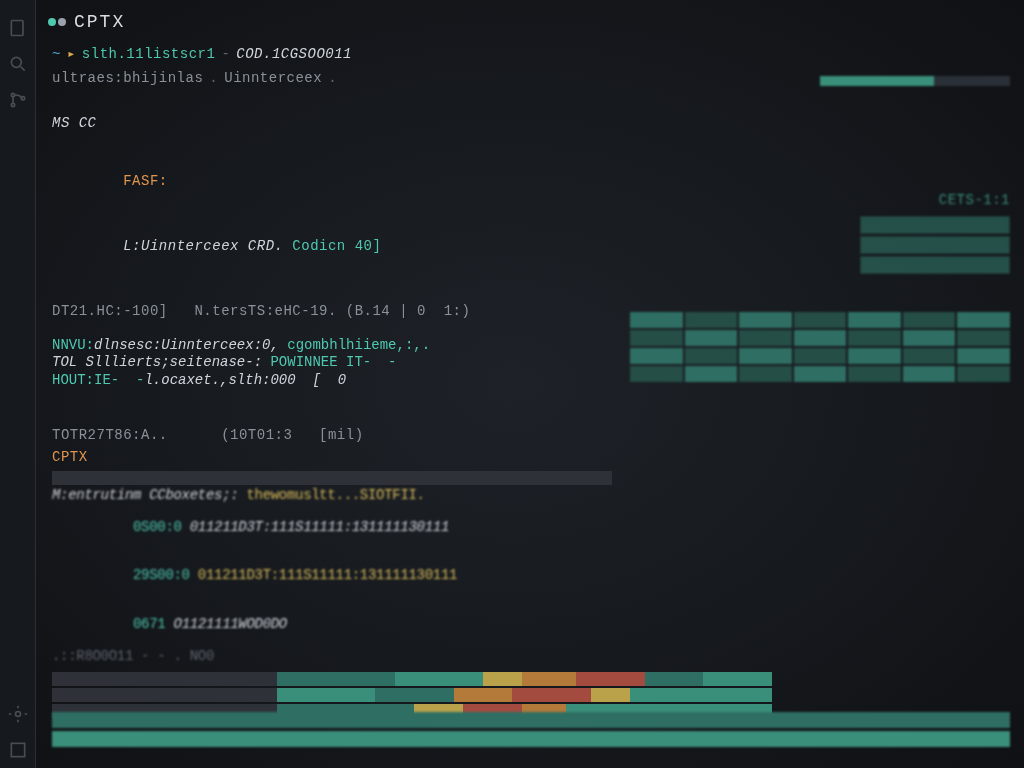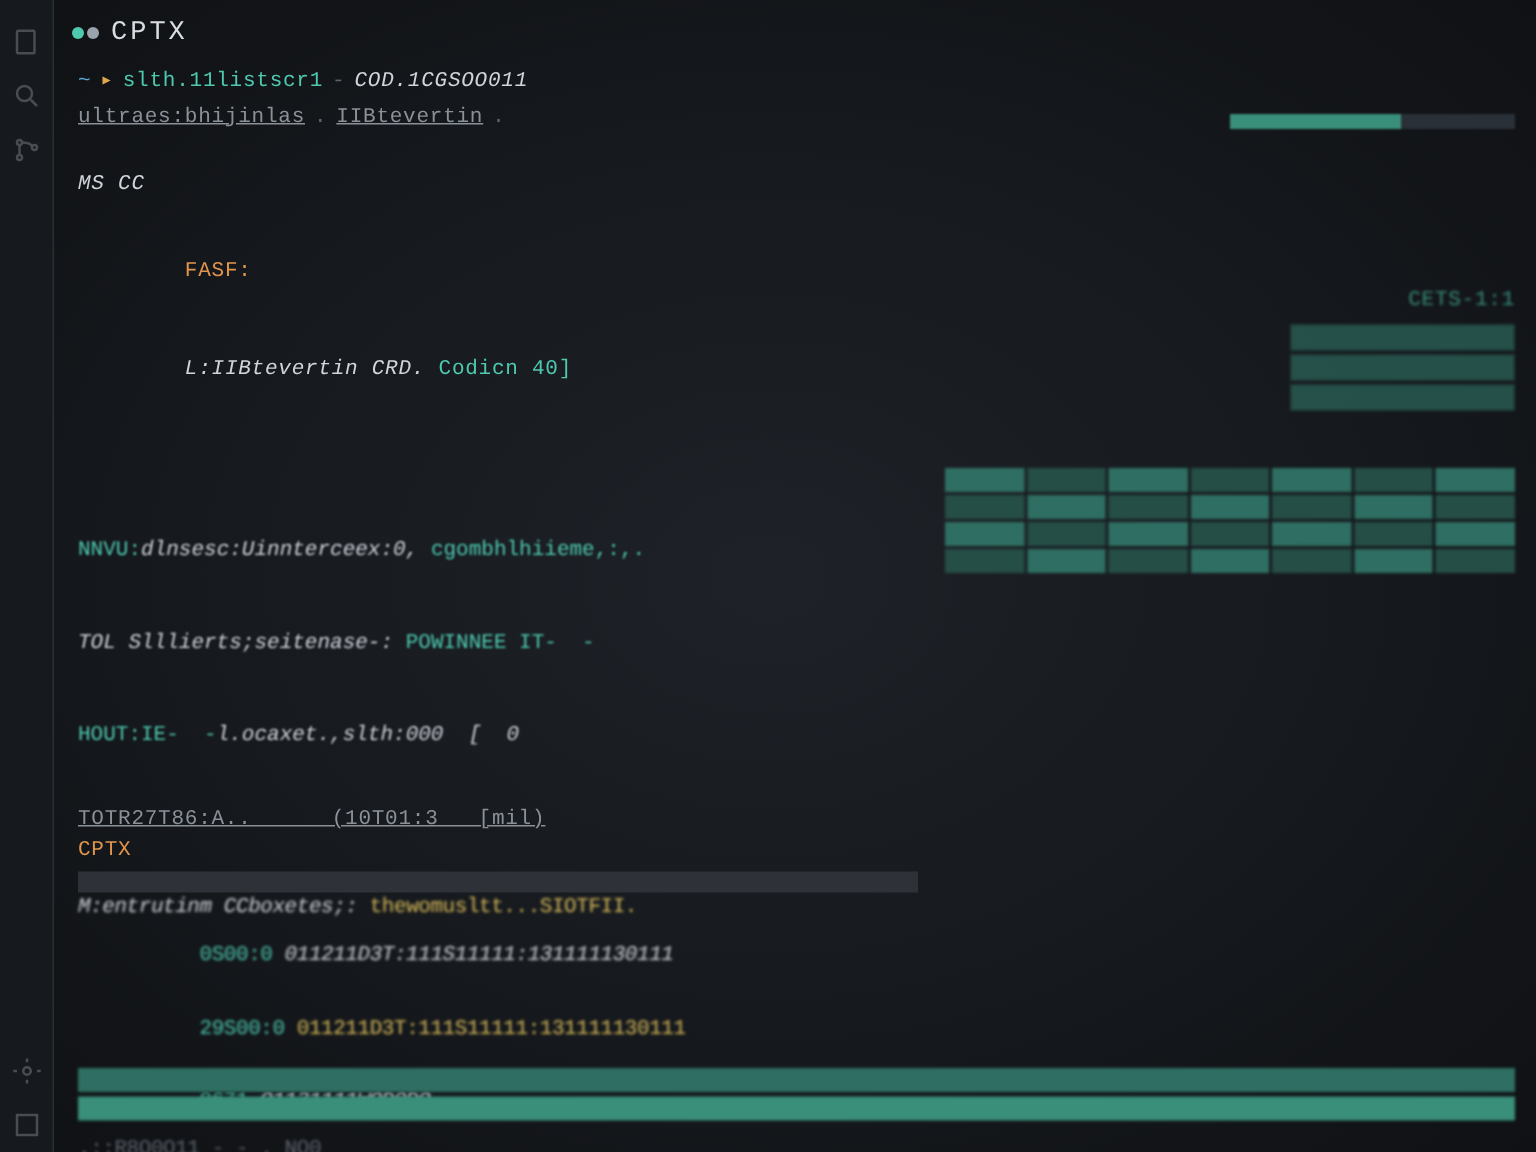--- a/index.html
+++ b/index.html
@@ -63,29 +63,29 @@
   .line {
     white-space: pre;
     letter-spacing: 0.5px;
     line-height: 1.55;
     filter: blur(0.4px);
   }
   .prompt-row { display: flex; align-items: center; gap: 6px; margin-bottom: 2px; }
   .bullet { color: #5aa8d6; }
   .tri { color: #e0a84c; }
   .teal { color: #4ec9b0; }
-  .gray { color: #8a9199; text-decoration: underline; }
+  .gray { color: #8a9199; }
   .dim { color: #5d646d; }
   .white { color: #d0d5dc; font-style: italic; }
   .cyan { color: #66d9ef; }
   .orange { color: #e0954c; }
   .yellow { color: #d7ba5a; }
   .spacer { height: 14px; }
   .spacer-lg { height: 22px; }
-  .dense-block .line { line-height: 1.25; filter: blur(0.7px); letter-spacing: 0; margin-top: 44px; }
+  .dense-block .line { line-height: 1.25; filter: blur(0.7px); letter-spacing: 0; }
   .heavyblur .line { filter: blur(1.1px); letter-spacing: -0.3px; line-height: 1.15; }
   .bg-teal { background: #3a8f7a; }
   .bg-teal-dk { background: #2f6f63; }
   .bg-red { background: #a34b3e; }
   .bg-orange { background: #b47a3a; }
   .bg-yellow { background: #b9a24a; }
   .bg-dim { background: #2e3238; }
   .right-gauge {
     position: absolute;
     right: 14px;
@@ -184,36 +184,37 @@
     <div class="term">
       <div class="prompt-row line">
         <span class="bullet">~</span><span class="tri">▸</span>
         <span class="teal">slth.11listscr1</span>
         <span class="dim">-</span>
         <span class="white">COD.1CGSOO011</span>
       </div>
       <div class="prompt-row line">
         <span class="gray">ultraes:bhijinlas</span>
         <span class="dim">.</span>
-        <span class="gray">IIBtevertin</span>
+        <span class="gray">Uinnterceex</span>
         <span class="dim">.</span>
       </div>
 
       <div class="spacer-lg"></div>
       <div class="line white">MS CC</div>
       <div class="spacer"></div>
 
       <div class="line">
         <span class="orange">FASF:</span>
       </div>
       <div class="line">
-        <span class="white">L:IIBtevertin CRD.</span> <span class="teal">Codicn 40]</span>
+        <span class="white">L:Uinnterceex CRD.</span> <span class="teal">Codicn 40]</span>
       </div>
 
       <div class="spacer-lg"></div>
+      <div class="line gray">DT21.HC:-100]   N.tersTS:eHC-19. (B.14 | 0  1:)</div>
 
       <div class="spacer"></div>
       <div class="dense-block">
         <div class="line"><span class="teal">NNVU:</span><span class="white">dlnsesc:Uinnterceex:0,</span> <span class="teal">cgombhlhiieme,:,.</span></div>
         <div class="line"><span class="white">TOL Slllierts;seitenase-:</span> <span class="teal">POWINNEE IT-  -</span></div>
         <div class="line"><span class="teal">HOUT:IE-  -</span><span class="white">l.ocaxet.,slth:000  [  0</span></div>
       </div>
 
       <div class="spacer-lg"></div>
       <div class="spacer"></div>

